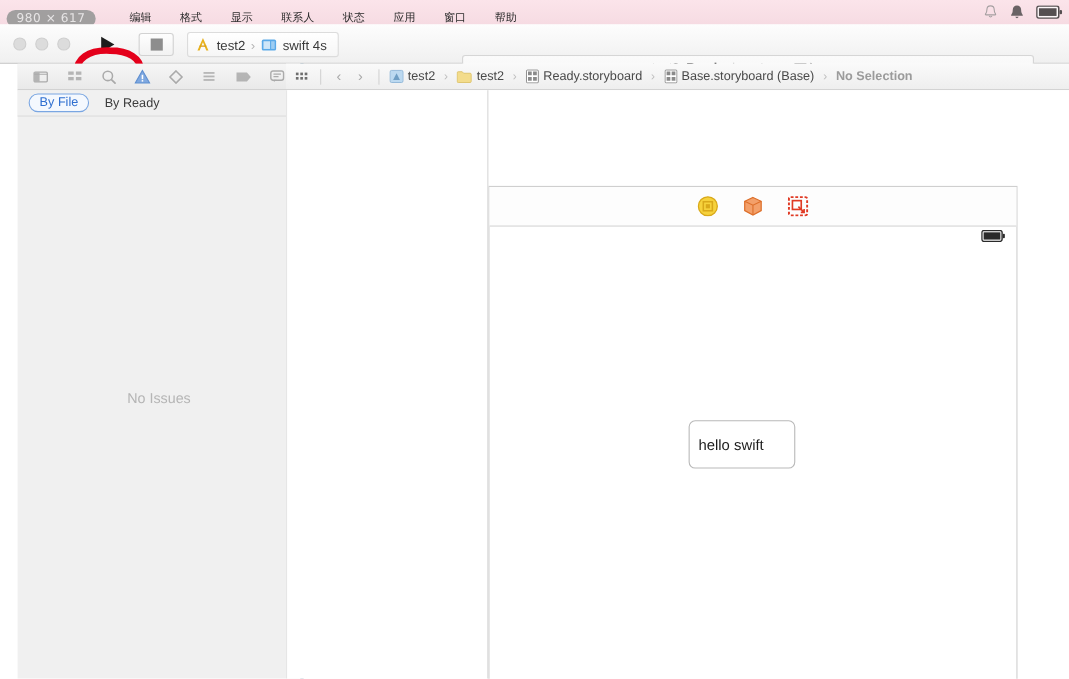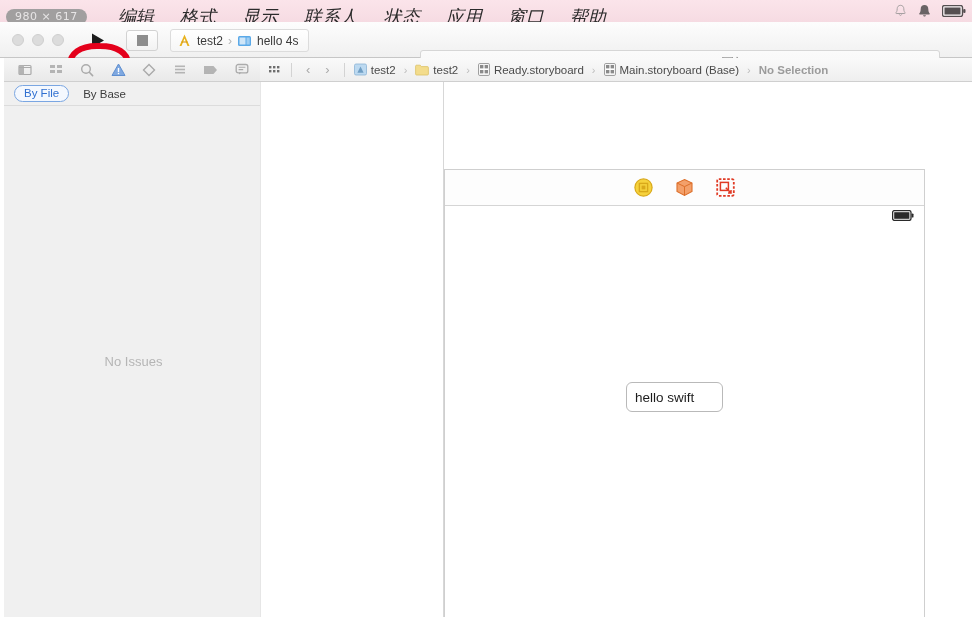--- a/index.html
+++ b/index.html
@@ -21,23 +21,22 @@
   .dim-badge {
     margin-left: 6px;
     background: #9a9a9a; color: #e6e6e6;
     font-size: 11px; letter-spacing: 0.5px;
     padding: 1px 9px 2px 9px; border-radius: 9px;
     opacity: .92;
     font-family: "DejaVu Sans", sans-serif;
   }
   .menu-items { display: flex; align-items: center; margin-left: 18px; }
   .menu-item {
-    font-size: 18px; color: #2b2b2b; padding: 0 13px; line-height: 22px;
+    font-size: 10px; color: #2b2b2b; padding: 0 13px; line-height: 22px;
     font-family: "DejaVu Sans", sans-serif;
-    font-style: italic;
   }
   .menubar-right {
     position: absolute; right: 6px; top: 0; height: 22px;
     display: flex; align-items: center; gap: 10px;
   }
   .status-icon { opacity: .75; display: flex; align-items: center; }
 
   
   .toolbar {
     position: absolute; top: 22px; left: 0; width: 972px; height: 36px;
@@ -80,22 +79,22 @@
     font-size: 11.5px; color: #6e6e6e;
   }
   .activity b { color: #3b3b3b; font-weight: bold; }
   .activity .pipe { color: #c3c3c3; margin: 0 7px; }
 
   
   .annot { position: absolute; left: 64px; top: 20px; pointer-events: none; }
 
   
   .navigator {
-    position: absolute; top: 58px; left: 4px; width: 260px; bottom: 0;
-    background: #f0f0f0; border-right: 1px solid #0c4a6e;
+    position: absolute; top: 58px; left: 16px; width: 260px; bottom: 0;
+    background: #f0f0f0; border-right: 3px solid #0c4a6e;
   }
   .nav-toolbar {
     height: 24px; width: 100%;
     background: linear-gradient(to bottom,#f6f6f6,#e9e9e9);
     border-bottom: 1px solid #cfcfcf;
     display: flex; align-items: center; justify-content: space-around;
     padding: 0 6px;
   }
   .nav-icon { width: 20px; height: 18px; display: flex; align-items: center; justify-content: center; opacity: .6; }
   .nav-icon.active { opacity: 1; }
@@ -156,21 +155,21 @@
     background: #fdfdfd;
   }
   .dock-icon { width: 19px; height: 19px; display: flex; align-items: center; justify-content: center; }
   .device-status {
     height: 20px; width: 100%;
     display: flex; align-items: center; justify-content: flex-end;
     padding-right: 10px;
   }
   .textfield {
     position: absolute; left: 181px; top: 212px;
-    width: 97px; height: 30px;
+    width: 97px; height: 44px;
     border: 1px solid #b9b9b9; border-radius: 6px;
     background: #ffffff;
     display: flex; align-items: center; padding-left: 8px;
     font-size: 13.5px; color: #1c1c1c;
   }
   .entry-arrow { position: absolute; left: 348px; top: 360px; }
 </style>
 </head>
 <body>
 
@@ -235,21 +234,21 @@
           <path d="M7.5 1.5 L12.5 13 L10.5 13 L7.5 5.5 L4.5 13 L2.5 13 Z" fill="#e8b21d"></path>
           <path d="M4.5 9 L10.5 9" stroke="#d89a12" stroke-width="1.1"></path>
         </svg>
       <span class="scheme-label">test2</span>
       <span class="scheme-sep">›</span>
       <svg width="15" height="14" viewBox="0 0 15 14">
           <rect x="1" y="2" width="13" height="10" rx="1.5" fill="#5aa9e8"></rect>
           <rect x="2.5" y="3.5" width="6" height="7" fill="#cfe6f8"></rect>
           <rect x="9.5" y="3.5" width="3.2" height="7" fill="#9ecdf2"></rect>
         </svg>
-      <span class="scheme-label">hello 4s</span>
+      <span class="scheme-label">swift 4s</span>
     </div>
 
     <div class="activity">
       <span>test2:</span>&nbsp;<b>Ready</b>
       <span class="pipe">|</span>
       <span>Today at 下午3:52</span>
     </div>
 
     <div class="annot">
       <svg width="72" height="46" viewBox="0 0 72 46">
@@ -309,21 +308,21 @@
         <svg width="14" height="13" viewBox="0 0 14 13">
             <rect x="1.2" y="1.5" width="11.6" height="8.4" rx="2" fill="none" stroke="#7d7d7d" stroke-width="1.3"></rect>
             <path d="M4 11.5 L4 9.5 L6.5 9.5 Z" fill="#7d7d7d"></path>
             <path d="M3.6 4.3h6.8M3.6 6.6h4.6" stroke="#7d7d7d" stroke-width="1.1"></path>
           </svg>
       </span>
     </div>
 
     <div class="nav-filter">
       <span class="pill">By File</span>
-      <span class="plain-tab">By Base</span>
+      <span class="plain-tab">By Ready</span>
     </div>
 
     <div class="nav-body">
       <div class="no-issues">No Issues</div>
     </div>
   </div>
 
   <div class="editor">
     <div class="jump-bar">
       <span class="grid-icon">
@@ -371,21 +370,21 @@
       <span class="crumb-sep">›</span>
 
       <span class="crumb">
         <svg width="12" height="13" viewBox="0 0 12 13">
             <rect x="0.6" y="0.6" width="10.8" height="11.8" rx="1" fill="#ffffff" stroke="#8a8a8a" stroke-width="0.9"></rect>
             <rect x="2" y="2" width="3.4" height="3.4" fill="#8a8a8a"></rect>
             <rect x="6.6" y="2" width="3.4" height="3.4" fill="#8a8a8a"></rect>
             <rect x="2" y="7" width="3.4" height="3.4" fill="#8a8a8a"></rect>
             <rect x="6.6" y="7" width="3.4" height="3.4" fill="#8a8a8a"></rect>
           </svg>
-        <span>Main.storyboard (Base)</span>
+        <span>Base.storyboard (Base)</span>
       </span>
       <span class="crumb-sep">›</span>
 
       <span class="crumb dim">
         <span>No Selection</span>
       </span>
     </div>
 
     <div class="canvas">
       <div class="canvas-split"></div>

